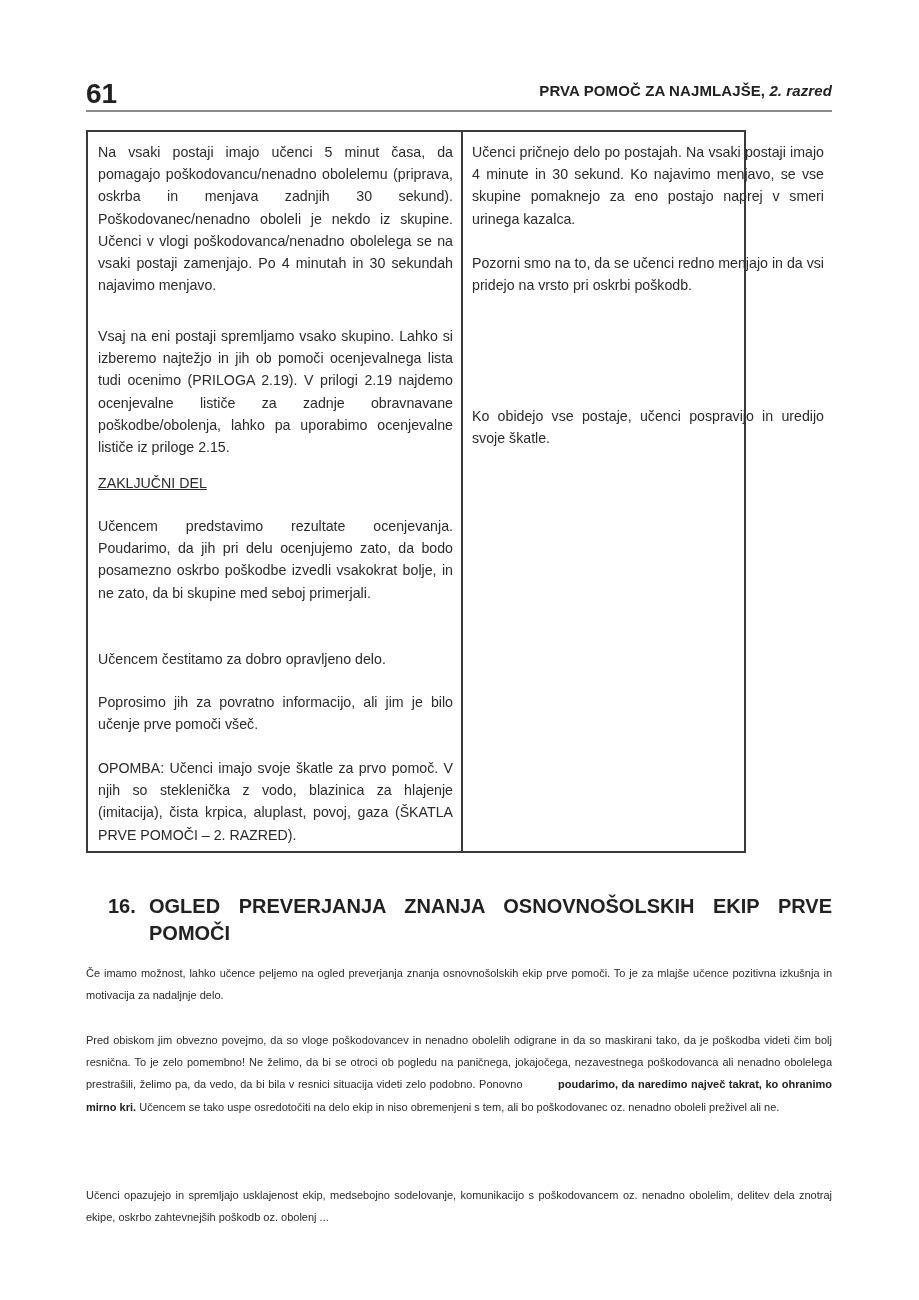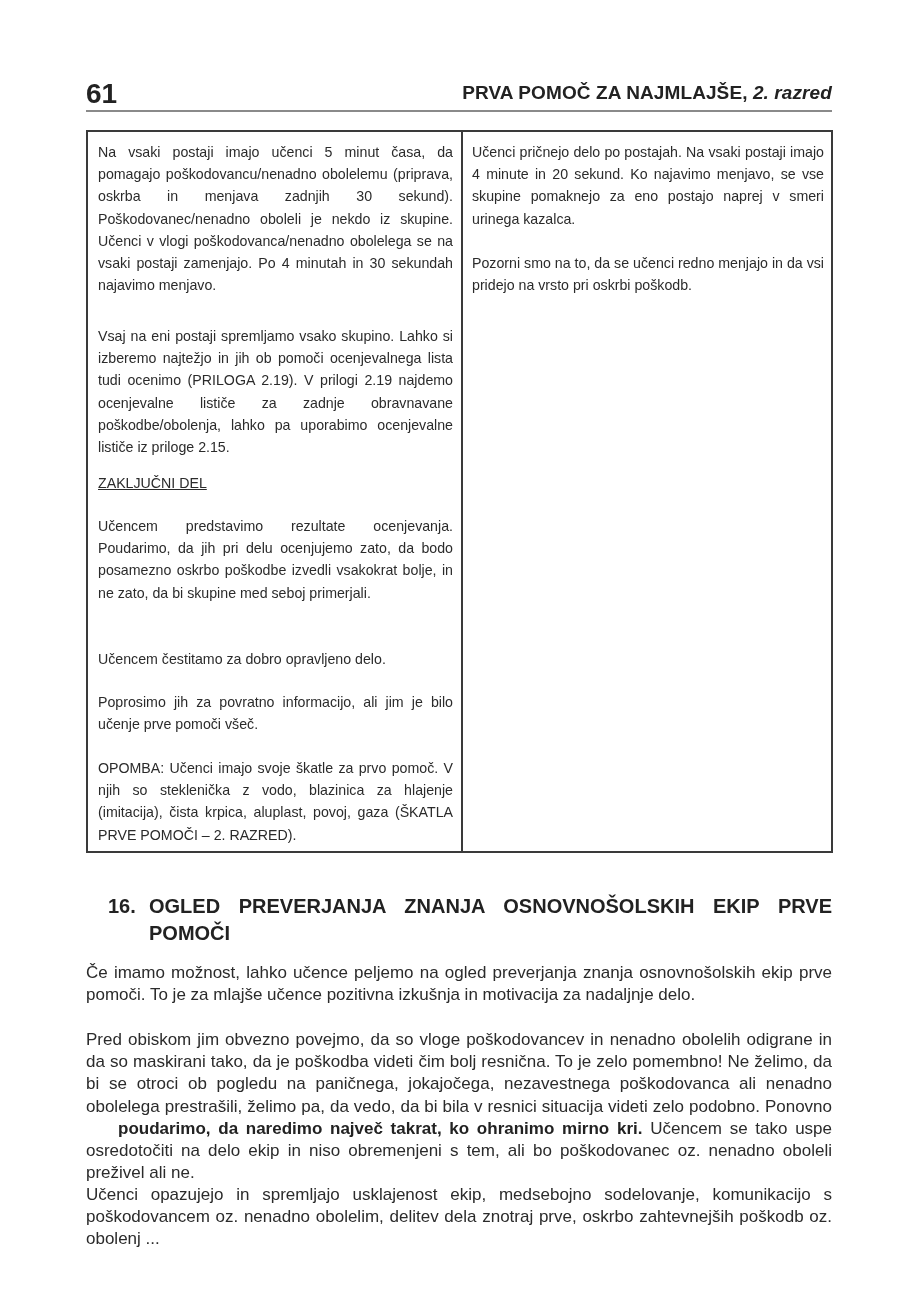--- a/index.html
+++ b/index.html
@@ -11,26 +11,26 @@
   .page-header {
     position: absolute; left: 86px; top: 76px; width: 746px; height: 34px;
     border-bottom: 2px solid #8a8a8a;
   }
   .page-number {
     position: absolute; left: 0; top: 2px;
     font-weight: bold; font-size: 28px; color: #222;
   }
   .running-title {
     position: absolute; right: 0; top: 6px;
-    font-weight: bold; font-size: 19px; color: #222; letter-spacing: 0.1px;
+    font-weight: bold; font-size: 15px; color: #222; letter-spacing: 0.1px;
   }
   .running-title i { font-style: italic; }
 
   .lesson-table {
-    position: absolute; left: 86px; top: 130px; width: 747px; height: 723px;
+    position: absolute; left: 86px; top: 130px; width: 660px; height: 723px;
     border: 2px solid #3a3a3a; box-sizing: border-box;
   }
   .col-divider {
     position: absolute; left: 373px; top: 0; bottom: 0; width: 0;
     border-left: 2px solid #3a3a3a;
   }
   .cell {
     position: absolute; font-size: 14.2px; line-height: 22.2px; color: #2b2b2b;
     text-align: justify; hyphens: manual;
   }
@@ -42,21 +42,21 @@
     position: absolute; left: 108px; top: 893px; width: 724px;
     font-weight: bold; font-size: 20px; line-height: 27px; color: #222;
     text-align: justify;
   }
   .section-heading .num { position: absolute; left: 0; top: 0; }
   .section-heading .txt { margin-left: 41px; display: block; text-align: justify; text-align-last: left; }
   .section-heading .txt .l1 { display: block; text-align: justify; text-align-last: justify; }
 
   .body-para {
     position: absolute; left: 86px; width: 746px;
-    font-size: 17px; line-height: 22.2px; color: #2b2b2b; text-align: justify;
+    font-size: 11px; line-height: 22.2px; color: #2b2b2b; text-align: justify;
   }
   .body-para b { font-weight: bold; color: #222; margin-left: 32px; }
 </style>
 </head>
 <body>
 
 <div class="page-header">
   <span class="page-number">61</span>
   <span class="running-title"><span>PRVA POMOČ ZA NAJMLAJŠE,</span> <i>2. razred</i></span>
 </div>
@@ -65,29 +65,30 @@
   <div class="col-divider"></div>
 
   <div class="cell left" style="top:9px;">Na vsaki postaji imajo učenci 5 minut časa, da pomagajo poškodovancu/nenadno obolelemu (priprava, oskrba in menjava zadnjih 30 sekund). Poškodovanec/nenadno oboleli je nekdo iz skupine. Učenci v vlogi poškodovanca/nenadno obolelega se na vsaki postaji zamenjajo. Po 4 minutah in 30 sekundah najavimo menjavo.</div>
   <div class="cell left" style="top:193px;">Vsaj na eni postaji spremljamo vsako skupino. Lahko si izberemo najtežjo in jih ob pomoči ocenjevalnega lista tudi ocenimo (PRILOGA 2.19). V prilogi 2.19 najdemo ocenjevalne lističe za zadnje obravnavane poškodbe/obolenja, lahko pa uporabimo ocenjevalne lističe iz priloge 2.15.</div>
   <div class="cell left underline" style="top:340px;">ZAKLJUČNI DEL</div>
   <div class="cell left" style="top:383px;">Učencem predstavimo rezultate ocenjevanja. Poudarimo, da jih pri delu ocenjujemo zato, da bodo posamezno oskrbo poškodbe izvedli vsakokrat bolje, in ne zato, da bi skupine med seboj primerjali.</div>
   <div class="cell left" style="top:516px;">Učencem čestitamo za dobro opravljeno delo.</div>
   <div class="cell left" style="top:559px;">Poprosimo jih za povratno informacijo, ali jim je bilo učenje prve pomoči všeč.</div>
   <div class="cell left" style="top:625px;">OPOMBA: Učenci imajo svoje škatle za prvo pomoč. V njih so steklenička z vodo, blazinica za hlajenje (imitacija), čista krpica, aluplast, povoj, gaza (ŠKATLA PRVE POMOČI – 2. RAZRED).</div>
 
-  <div class="cell right" style="top:9px;">Učenci pričnejo delo po postajah. Na vsaki postaji imajo 4 minute in 20 sekund. Ko najavimo menjavo, se vse skupine pomaknejo za eno postajo naprej v smeri urinega kazalca.</div>
+  <div class="cell right" style="top:9px;">Učenci pričnejo delo po postajah. Na vsaki postaji imajo 4 minute in 30 sekund. Ko najavimo menjavo, se vse skupine pomaknejo za eno postajo naprej v smeri urinega kazalca.</div>
   <div class="cell right" style="top:120px;">Pozorni smo na to, da se učenci redno menjajo in da vsi pridejo na vrsto pri oskrbi poškodb.</div>
+  <div class="cell right" style="top:273px;">Ko obidejo vse postaje, učenci pospravijo in uredijo svoje škatle.</div>
 </div>
 
 <div class="section-heading">
   <span class="num">16.</span>
   <span class="txt">
     <span class="l1">OGLED PREVERJANJA ZNANJA OSNOVNOŠOLSKIH EKIP PRVE</span>
     <span>POMOČI</span>
   </span>
 </div>
 
 <div class="body-para" style="top:962px;">Če imamo možnost, lahko učence peljemo na ogled preverjanja znanja osnovnošolskih ekip prve pomoči. To je za mlajše učence pozitivna izkušnja in motivacija za nadaljnje delo.</div>
 
 <div class="body-para" style="top:1029px;"><span>Pred obiskom jim obvezno povejmo, da so vloge poškodovancev in nenadno obolelih odigrane in da so maskirani tako, da je poškodba videti čim bolj resnična. To je zelo pomembno! Ne želimo, da bi se otroci ob pogledu na paničnega, jokajočega, nezavestnega poškodovanca ali nenadno obolelega prestrašili, želimo pa, da vedo, da bi bila v resnici situacija videti zelo podobno. Ponovno </span><b>poudarimo, da naredimo največ takrat, ko ohranimo mirno kri.</b><span> Učencem se tako uspe osredotočiti na delo ekip in niso obremenjeni s tem, ali bo poškodovanec oz. nenadno oboleli preživel ali ne.</span></div>
 
-<div class="body-para" style="top:1184px;">Učenci opazujejo in spremljajo usklajenost ekip, medsebojno sodelovanje, komunikacijo s poškodovancem oz. nenadno obolelim, delitev dela znotraj prve, oskrbo zahtevnejših poškodb oz. obolenj ...</div>
+<div class="body-para" style="top:1184px;">Učenci opazujejo in spremljajo usklajenost ekip, medsebojno sodelovanje, komunikacijo s poškodovancem oz. nenadno obolelim, delitev dela znotraj ekipe, oskrbo zahtevnejših poškodb oz. obolenj ...</div>
 
 </body></html>

